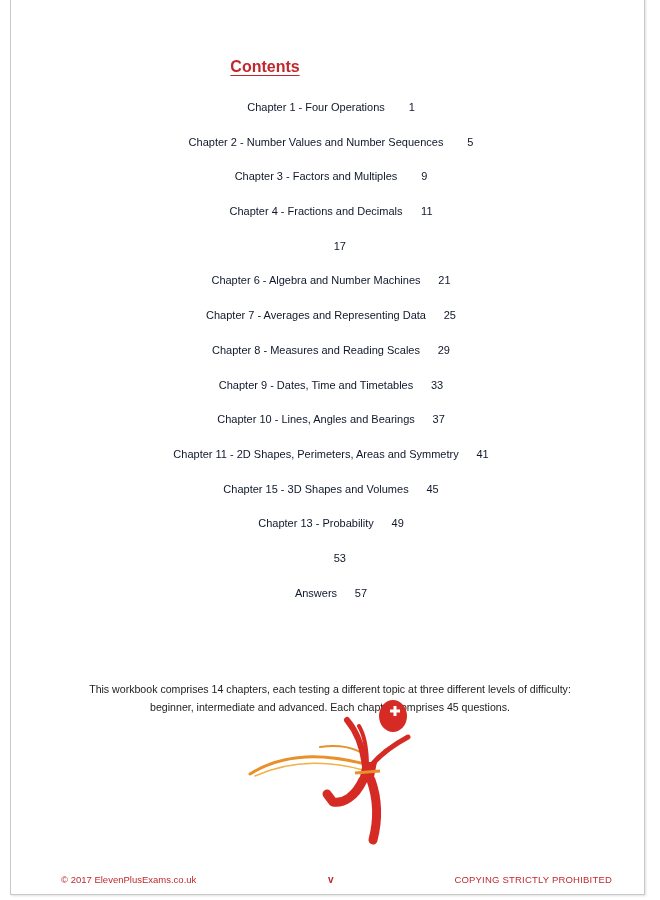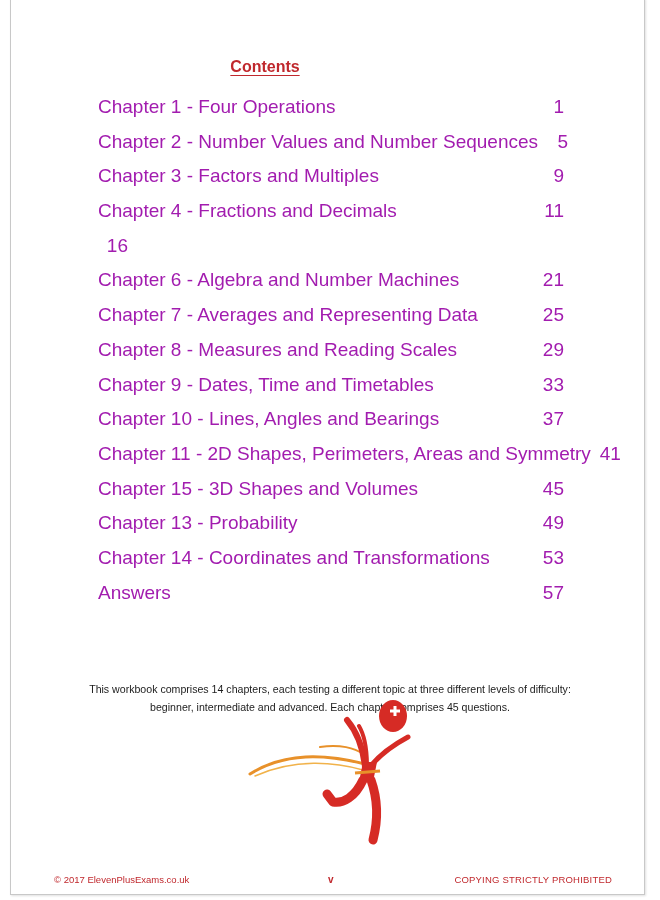--- a/index.html
+++ b/index.html
@@ -8,30 +8,30 @@
     position: absolute; left: 10px; top: -2px; width: 635px; height: 897px;
     border: 1px solid #c8c8c8; box-shadow: 1px 1px 2px rgba(0,0,0,0.12);
     background: #ffffff; box-sizing: border-box;
   }
   .title {
     position: absolute; top: 58px; left: 0; width: 530px; text-align: center;
     font-size: 16px; font-weight: bold; color: #c0282d;
     text-decoration: underline; text-decoration-color: #c0282d; text-underline-offset: 3px;
   }
   .toc { position: absolute; left: 98px; top: 96px; width: 466px; margin: 0; padding: 0; list-style: none; }
-  .toc-row { display: flex; justify-content: space-between; align-items: baseline; height: 34.7px; line-height: 22px; font-size: 19px; color: #a21caf; }
+  .toc-row { display: flex; justify-content: center; align-items: baseline; height: 34.7px; line-height: 22px; font-size: 11px; color: #0f172a; }
   .toc-label { white-space: nowrap; }
   .toc-page { text-align: right; min-width: 30px; }
   .note {
     position: absolute; top: 639px; left: 70px; width: 520px; text-align: center;
     font-size: 10.6px; line-height: 18px; color: #1c1c1c; margin-top: 41px;
   }
   .logo { position: absolute; left: 245px; top: 692px; width: 190px; height: 155px; }
   .footer { position: absolute; top: 874px; font-size: 9.5px; color: #c0282d; }
-  .footer-left { left: 54px; }
+  .footer-left { left: 61px; }
   .footer-center { left: 328px; font-weight: bold; font-size: 10px; }
   .footer-right { right: 48px; letter-spacing: 0.2px; }
 </style>
 </head>
 <body>
 
 <div class="page"></div>
 
 <div class="title">Contents</div>
 
@@ -46,21 +46,21 @@
     </li>
   <li class="toc-row">
       <span class="toc-label">Chapter 3 - Factors and Multiples</span>
       <span class="toc-page">9</span>
     </li>
   <li class="toc-row">
       <span class="toc-label">Chapter 4 - Fractions and Decimals</span>
       <span class="toc-page">11</span>
     </li>
   <li class="toc-row">
-      <span class="toc-page">16</span>
+      <span class="toc-page">17</span>
     </li>
   <li class="toc-row">
       <span class="toc-label">Chapter 6 - Algebra and Number Machines</span>
       <span class="toc-page">21</span>
     </li>
   <li class="toc-row">
       <span class="toc-label">Chapter 7 - Averages and Representing Data</span>
       <span class="toc-page">25</span>
     </li>
   <li class="toc-row">
@@ -81,21 +81,20 @@
     </li>
   <li class="toc-row">
       <span class="toc-label">Chapter 15 - 3D Shapes and Volumes</span>
       <span class="toc-page">45</span>
     </li>
   <li class="toc-row">
       <span class="toc-label">Chapter 13 - Probability</span>
       <span class="toc-page">49</span>
     </li>
   <li class="toc-row">
-      <span class="toc-label">Chapter 14 - Coordinates and Transformations</span>
       <span class="toc-page">53</span>
     </li>
   <li class="toc-row">
       <span class="toc-label">Answers</span>
       <span class="toc-page">57</span>
     </li>
 </ul>
 
 <div class="note">This workbook comprises 14 chapters, each testing a different topic at three different levels of difficulty: beginner, intermediate and advanced. Each chapter comprises 45 questions.</div>
 

